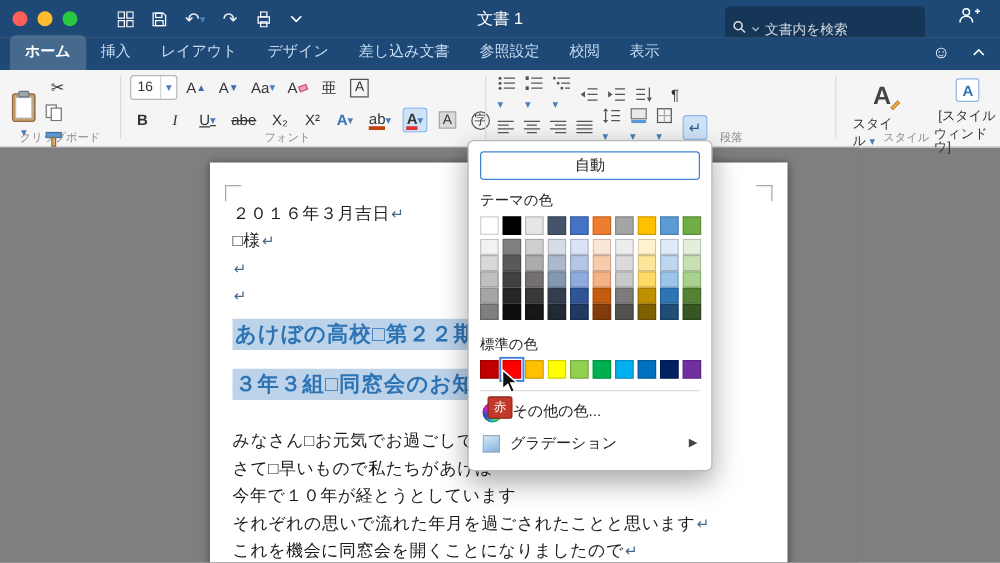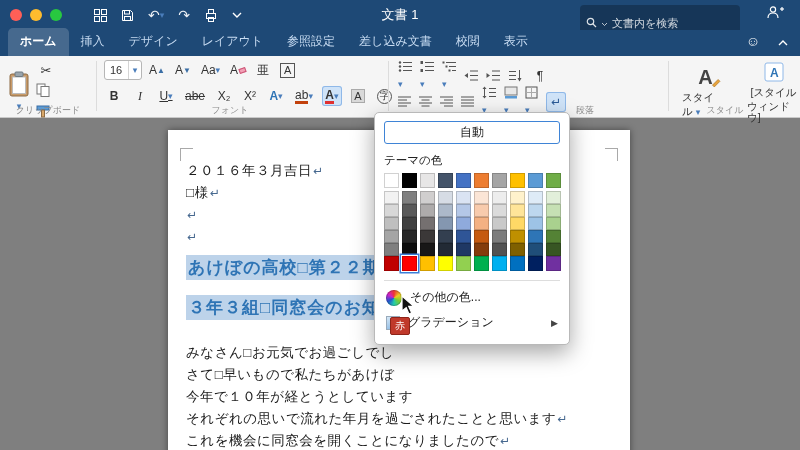--- a/index.html
+++ b/index.html
@@ -145,24 +145,24 @@
           <path d="M2 13 c0-3.2 2.2-5 5-5 s5 1.8 5 5" fill="none" stroke="#fff" stroke-width="1.2"></path>
           <line x1="14" y1="4" x2="18" y2="4" stroke="#fff" stroke-width="1.2"></line>
           <line x1="16" y1="2" x2="16" y2="6" stroke="#fff" stroke-width="1.2"></line>
         </svg>
     </div>
   </div>
 
   <div class="tabbar">
     <div class="tab active">ホーム</div>
     <div class="tab">挿入</div>
+    <div class="tab">レイアウト</div>
     <div class="tab">デザイン</div>
-    <div class="tab">レイアウト</div>
+    <div class="tab">差し込み文書</div>
     <div class="tab">参照設定</div>
-    <div class="tab">差し込み文書</div>
     <div class="tab">校閲</div>
     <div class="tab">表示</div>
   </div>
   <div class="tabbar-right">
     <span class="smiley">☺</span>
     <span>
       <svg width="10" height="6">
           <polyline points="1,5 5,1 9,5" fill="none" stroke="#fff" stroke-width="1.4"></polyline>
         </svg>
     </span>
@@ -481,20 +481,21 @@
         <div class="swatch" style="background: rgb(13, 13, 13);"></div>
         <div class="swatch" style="background: rgb(24, 23, 23);"></div>
         <div class="swatch" style="background: rgb(34, 42, 53);"></div>
         <div class="swatch" style="background: rgb(31, 56, 100);"></div>
         <div class="swatch" style="background: rgb(132, 60, 12);"></div>
         <div class="swatch" style="background: rgb(82, 82, 82);"></div>
         <div class="swatch" style="background: rgb(127, 96, 0);"></div>
         <div class="swatch" style="background: rgb(31, 78, 121);"></div>
         <div class="swatch" style="background: rgb(55, 86, 35);"></div>
       </div>
+    <div class="sect" style="margin-top:12px;">標準の色</div>
     <div class="grid10">
         <div class="swatch" style="background: rgb(192, 0, 0);"></div>
         <div class="swatch hovered" style="background: rgb(255, 0, 0);"></div>
         <div class="swatch" style="background: rgb(255, 192, 0);"></div>
         <div class="swatch" style="background: rgb(255, 255, 0);"></div>
         <div class="swatch" style="background: rgb(146, 208, 80);"></div>
         <div class="swatch" style="background: rgb(0, 176, 80);"></div>
         <div class="swatch" style="background: rgb(0, 176, 240);"></div>
         <div class="swatch" style="background: rgb(0, 112, 192);"></div>
         <div class="swatch" style="background: rgb(0, 32, 96);"></div>

